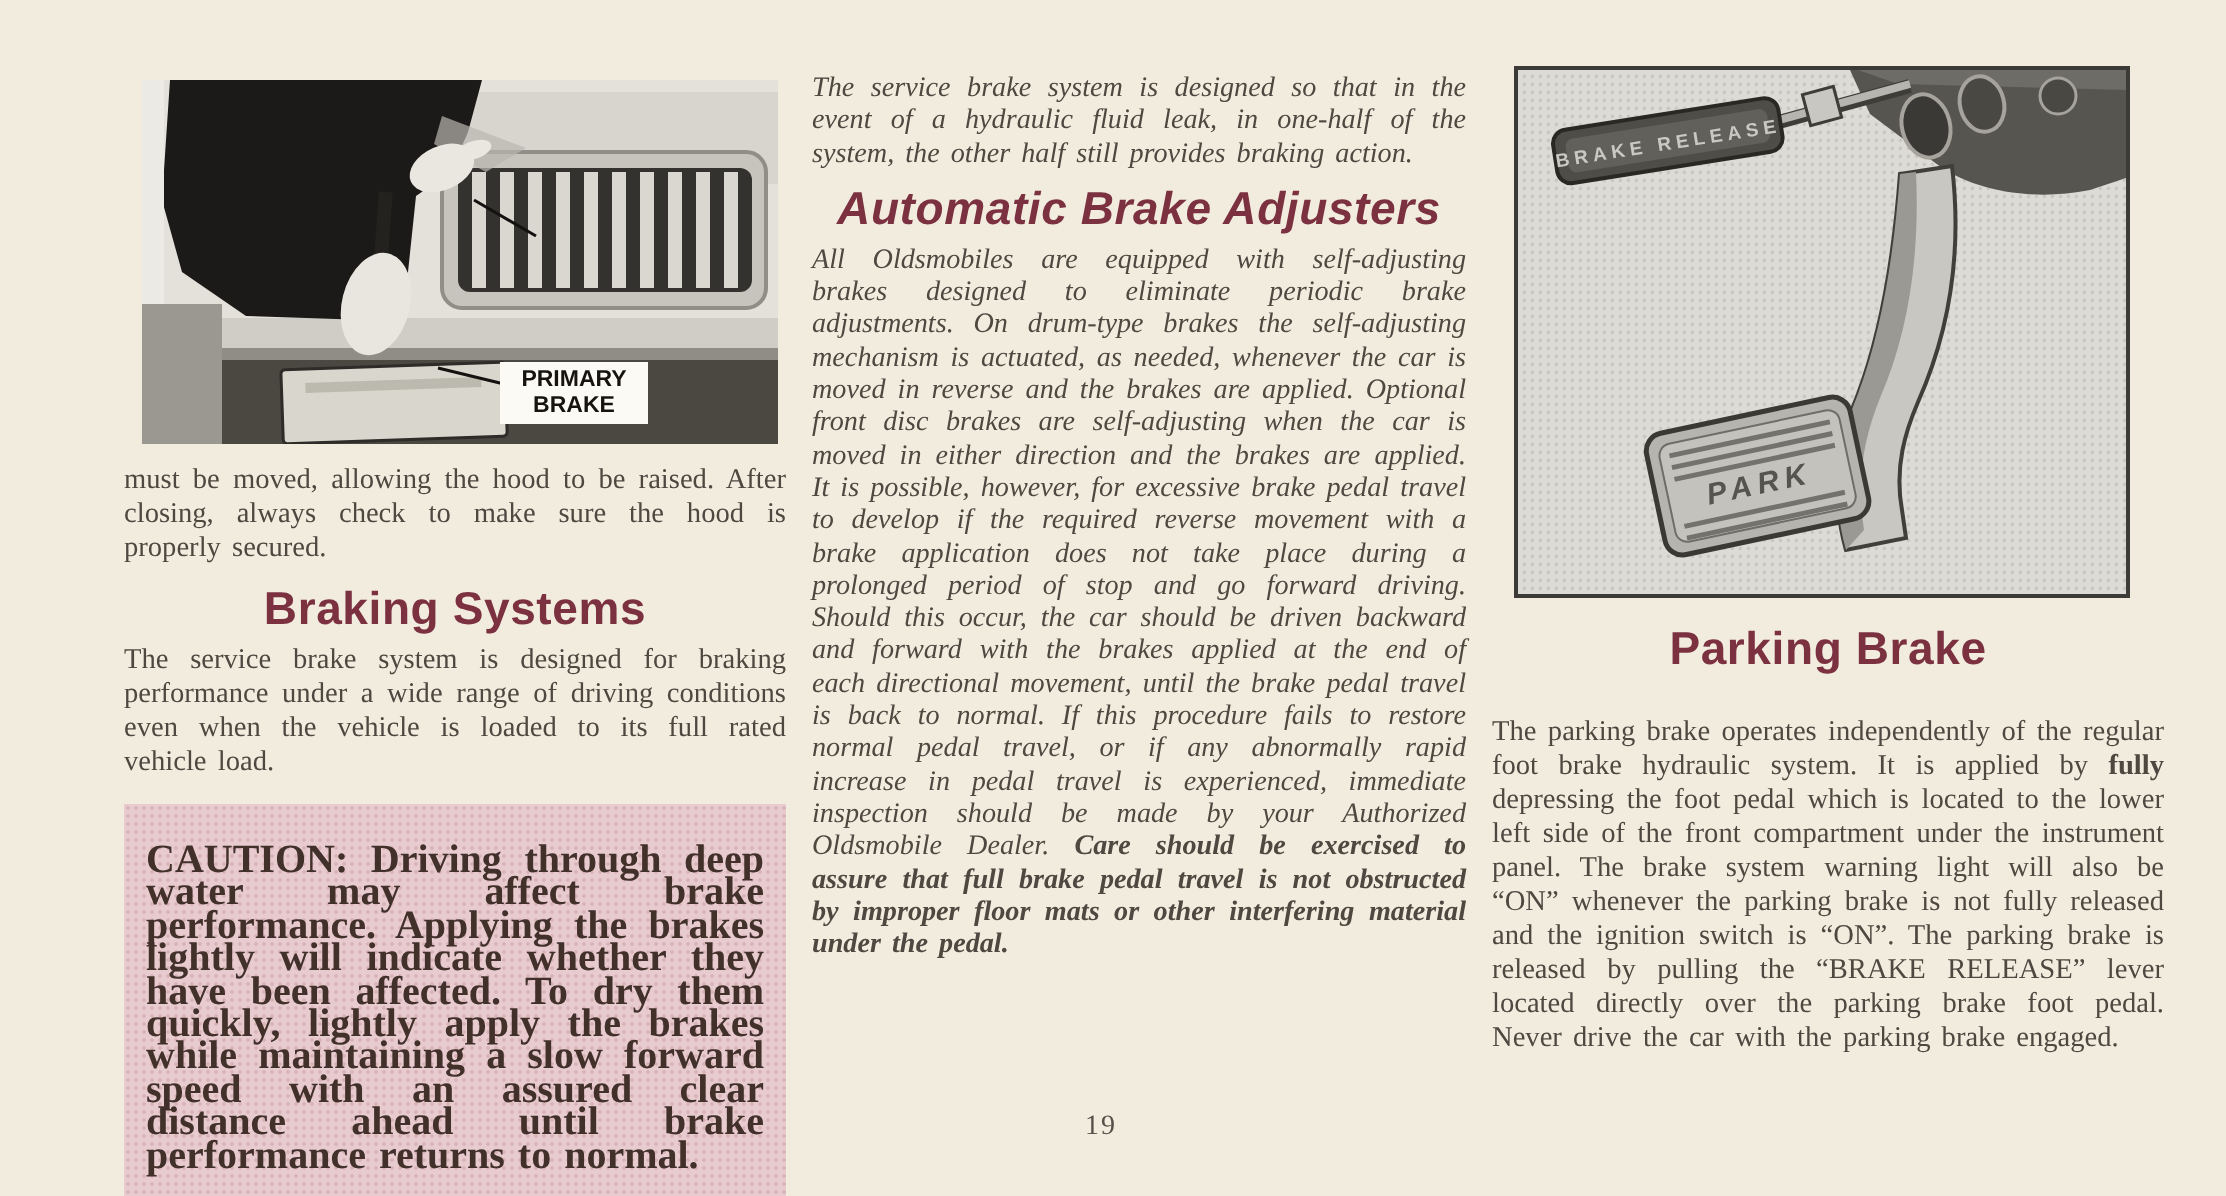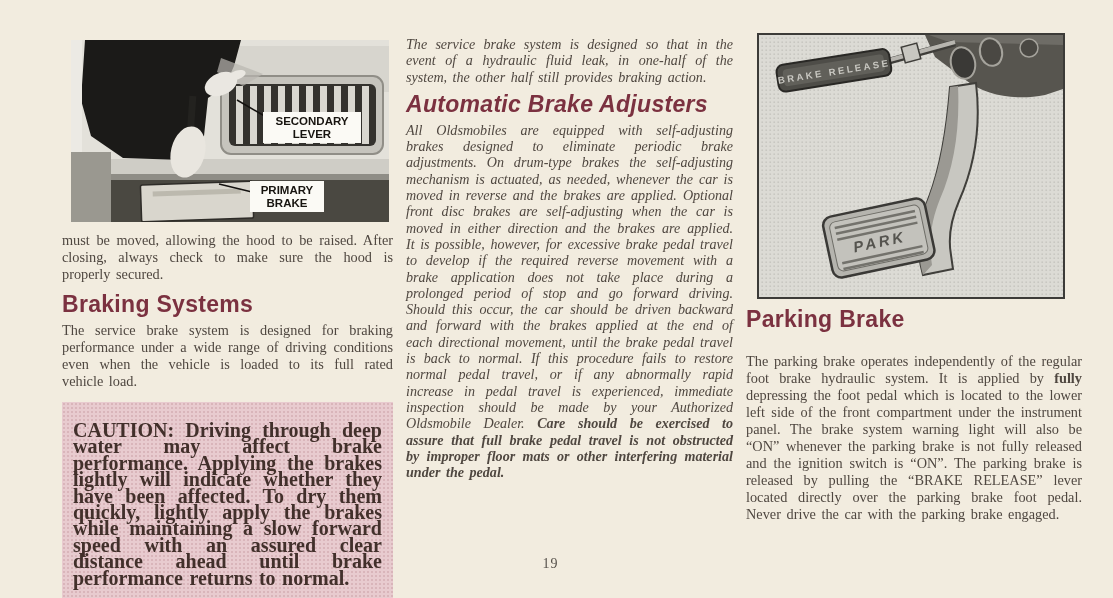--- a/index.html
+++ b/index.html
@@ -17,26 +17,26 @@
   .col-right{left:746px;width:336px;}
 
   .body{
     margin:0;text-align:justify;
     font-size:14.3px;line-height:17px;
     word-spacing:2px;color:#4f4740;
   }
   .col-mid .body{font-size:14.1px;line-height:16.3px;}
 
   .heading{
-    margin:8px 0 4px 0;text-align:left;
+    margin:8px 0 4px 0;text-align:center;
     font-family:"Liberation Sans",sans-serif;font-weight:bold;
     font-size:23px;line-height:27px;color:#7b3140;letter-spacing:.3px;
   }
   .col-mid .heading{margin-top:6px;}
-  .col-right .heading{margin-top:7px;}
+  .col-right .heading{margin-top:12px;}
 
   
   .photo{position:relative;width:318px;height:182px;margin:40px 0 0 9px;padding:0;}
   .photo svg{display:block;}
   .photo-label{
     position:absolute;background:#fbfaf5;color:#17140f;
     font-family:"Liberation Sans",sans-serif;font-weight:bold;
     font-size:11.5px;line-height:12.5px;text-align:center;padding:3px 5px;
   }
   .label-secondary{left:192px;top:72px;width:88px;}
@@ -107,21 +107,20 @@
         <rect x="116" y="56" width="7" height="66" fill="#23221f" transform="rotate(4 120 90)"></rect>
 
         <ellipse cx="117" cy="112" rx="17" ry="26" fill="#e9e6df" transform="rotate(14 117 112)"></ellipse>
         <path d="M150,18 L192,34 L172,46 L146,32 Z" fill="#b9b7b0" opacity="0.7"></path>
         <ellipse cx="150" cy="44" rx="17" ry="11" fill="#eae7e1" transform="rotate(-24 150 44)"></ellipse>
         <ellipse cx="166" cy="35" rx="9" ry="4.5" fill="#eae7e1" transform="rotate(-18 166 35)"></ellipse>
 
         <line x1="166" y1="60" x2="197" y2="78" stroke="#141210" stroke-width="1.5"></line>
         <line x1="148" y1="144" x2="181" y2="152" stroke="#141210" stroke-width="1.5"></line>
       </svg>
-      <div class="photo-label label-secondary">SECONDARY LEVER</div>
       <div class="photo-label label-primary">PRIMARY BRAKE</div>
     </figure>
 
     <p class="body para1">must be moved, allowing the hood to be raised. After closing, always check to make sure the hood is properly secured.</p>
 
     <h2 class="heading">Braking Systems</h2>
 
     <p class="body">The service brake system is designed for braking performance under a wide range of driving conditions even when the vehicle is loaded to its full rated vehicle load.</p>
 
     <div class="caution">CAUTION: Driving through deep water may affect brake performance. Applying the brakes lightly will indicate whether they have been affected. To dry them quickly, lightly apply the brakes while maintaining a slow forward speed with an assured clear distance ahead until brake performance returns to normal.</div>

